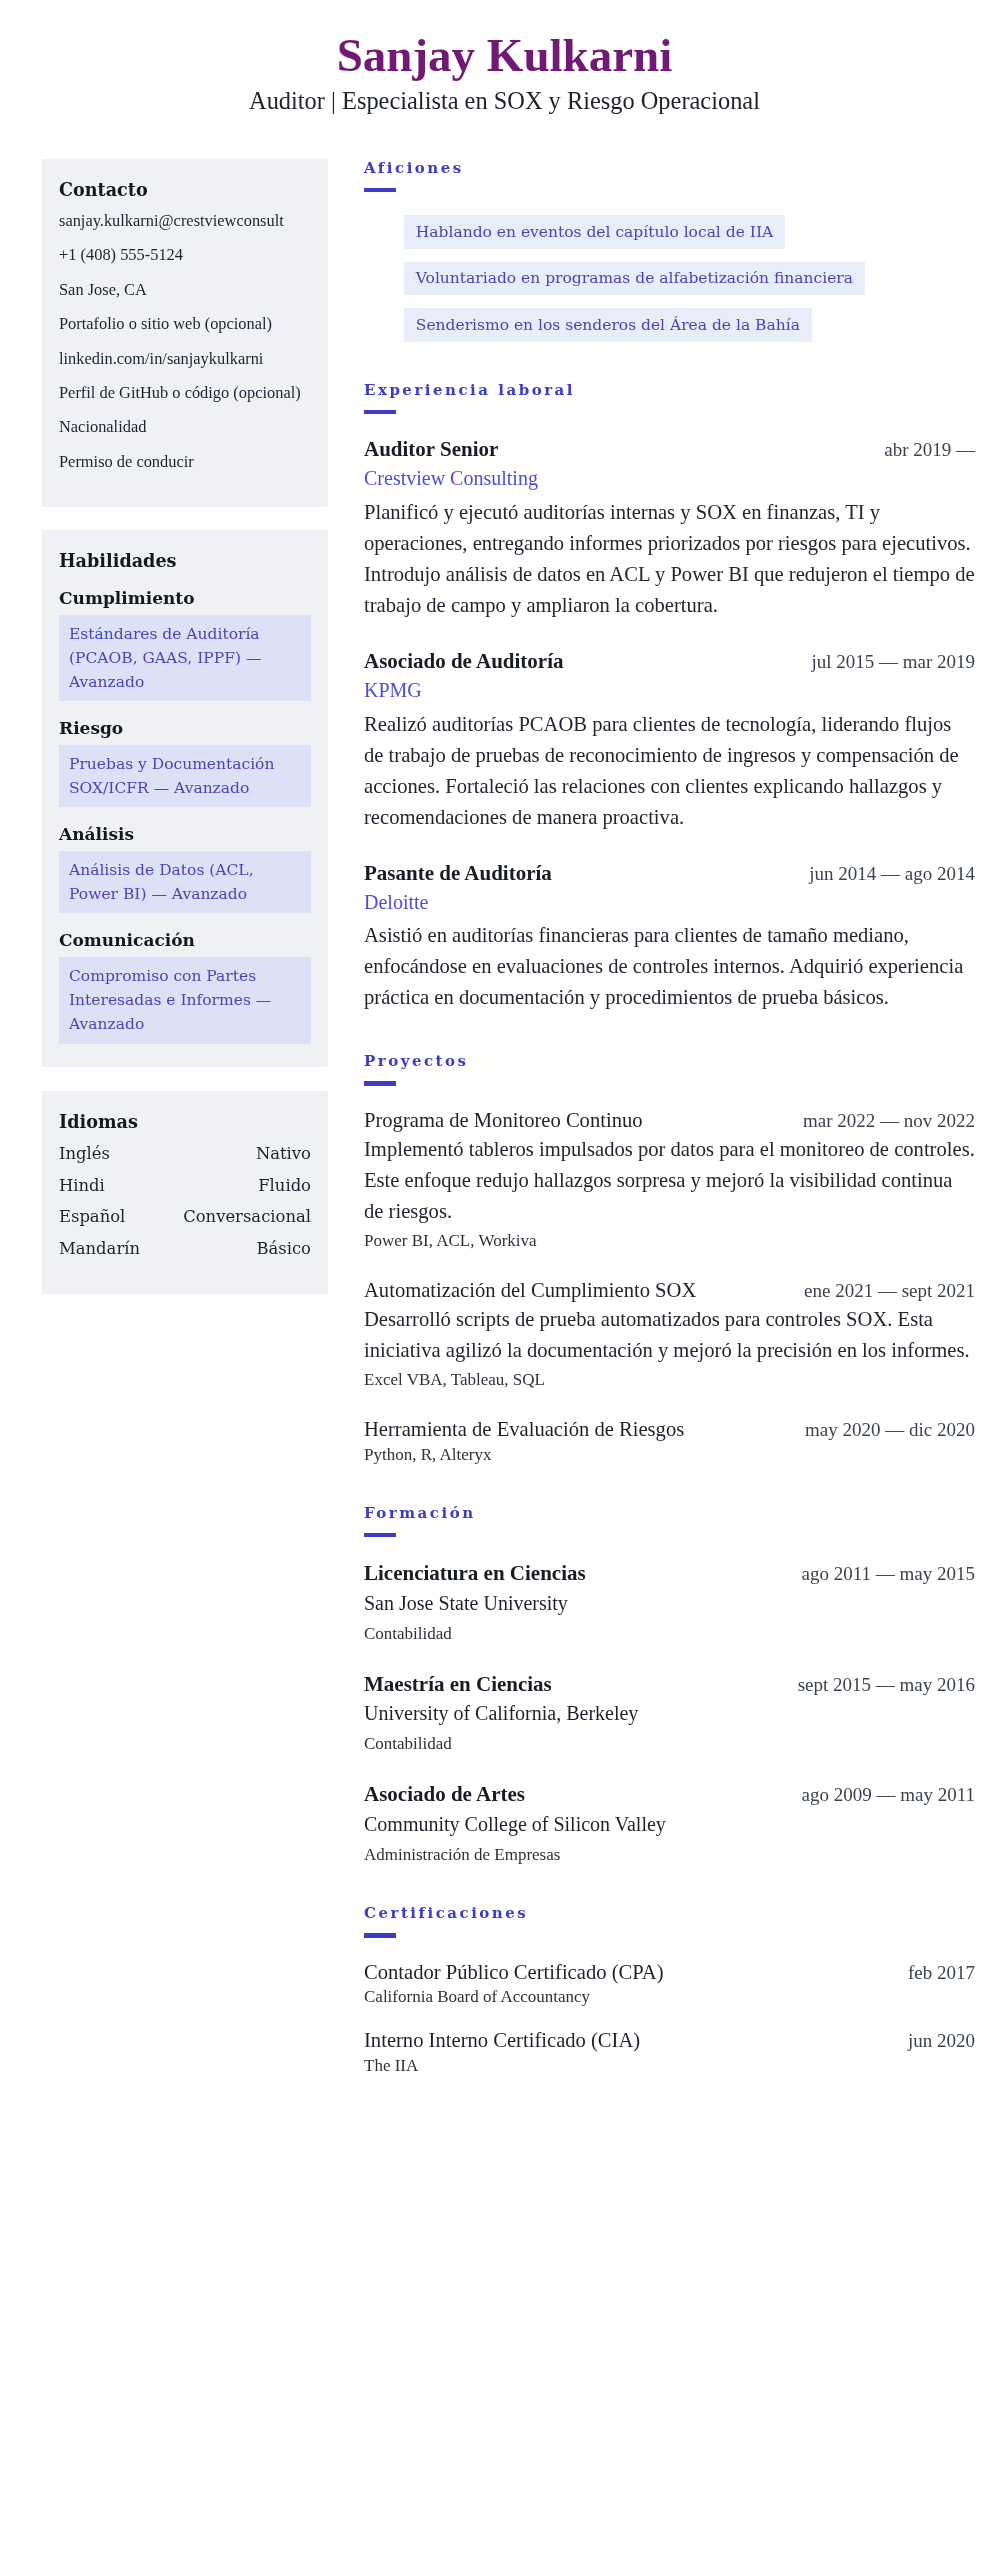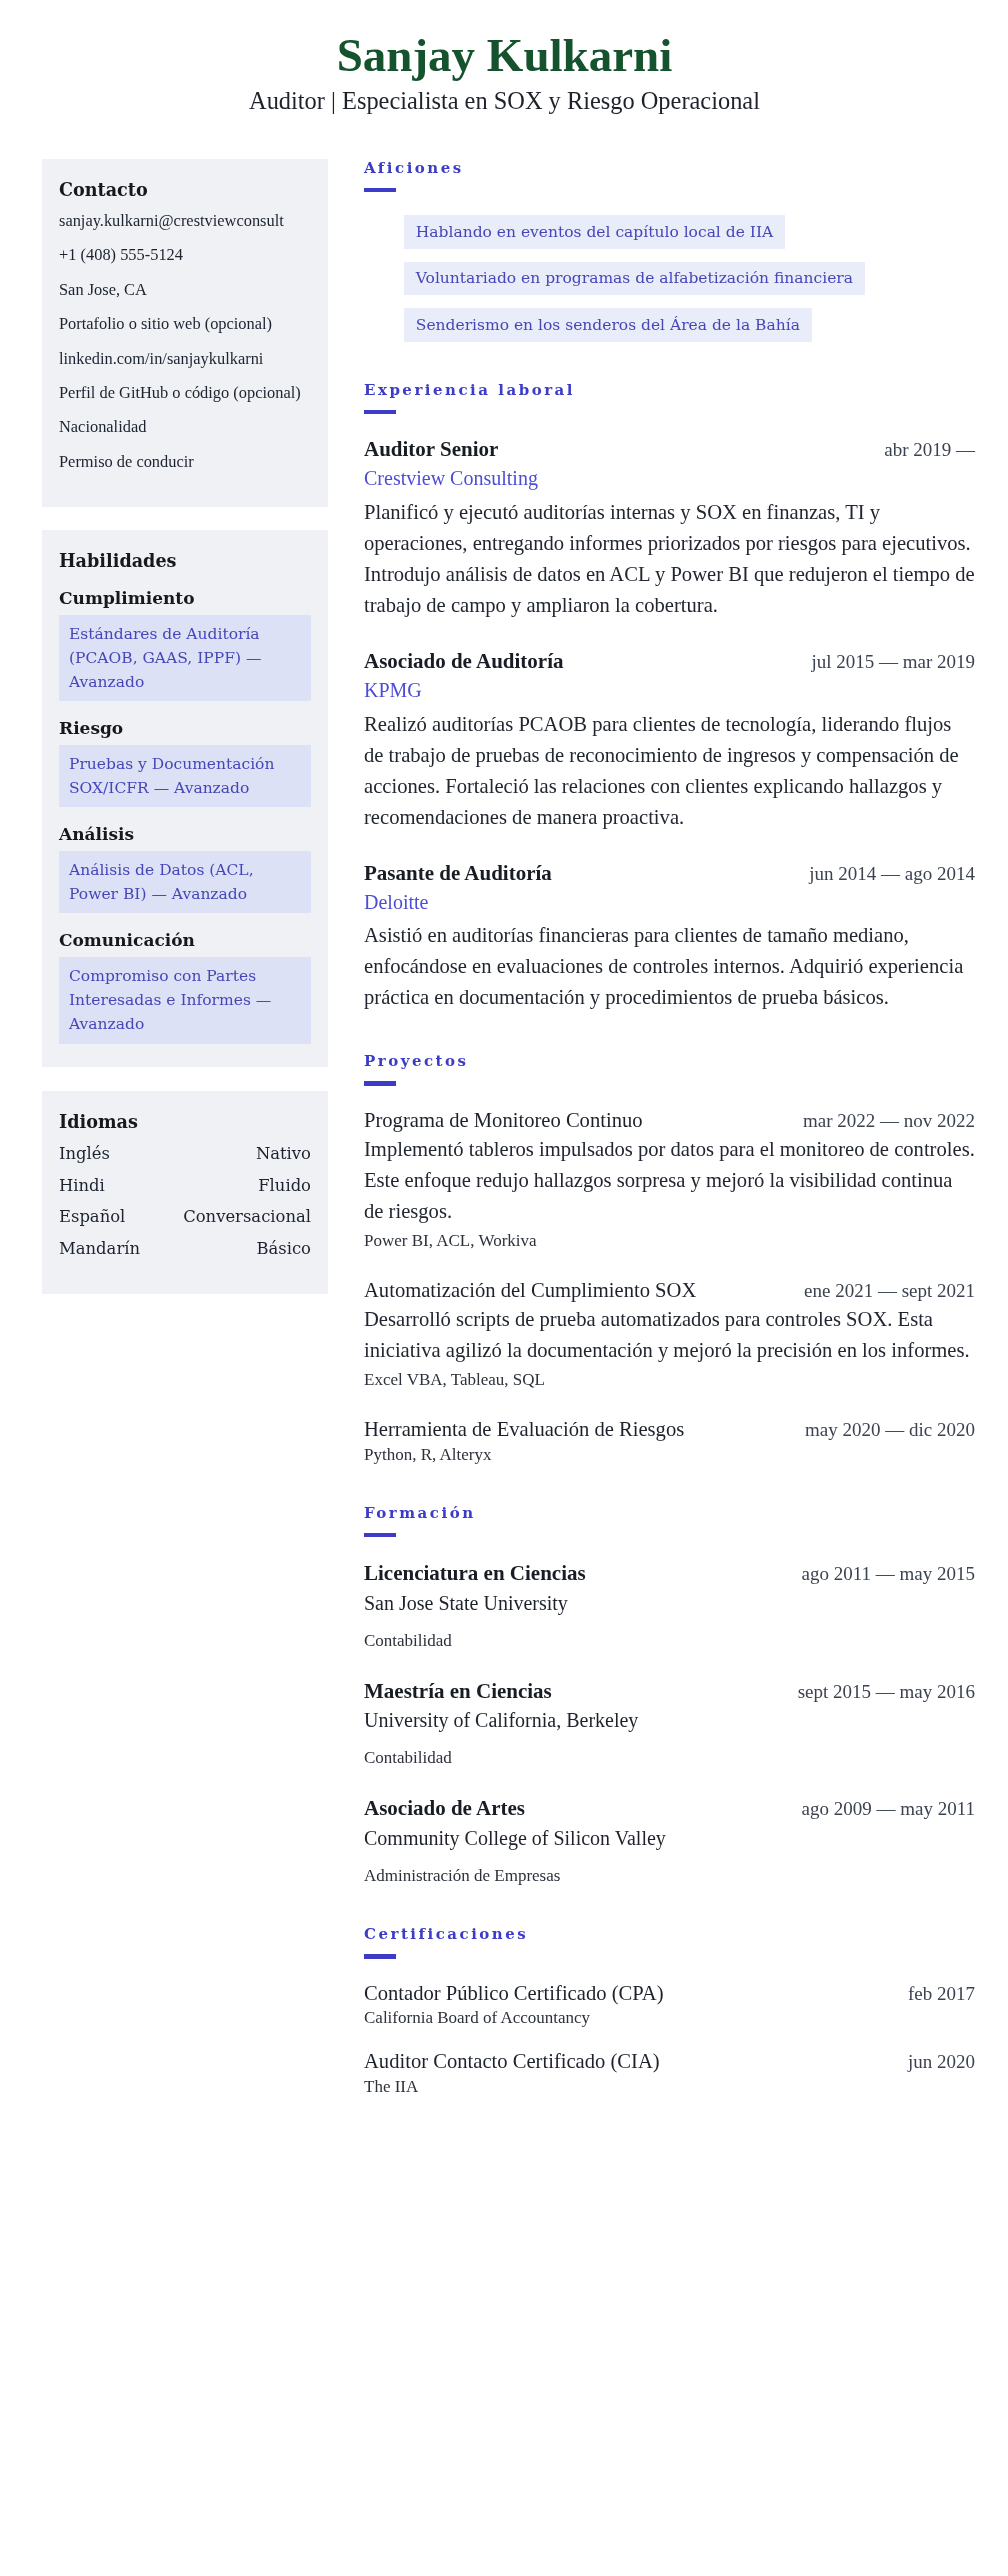--- a/index.html
+++ b/index.html
@@ -16,21 +16,21 @@
   html,body{margin:0;padding:0;}
   body{
     width:1009px;
     background:#ffffff;
     font-family:"Liberation Serif",serif;
     color:var(--ink);
   }
   
   .resume-header{text-align:center;padding-top:30px;}
   .name{
-    font-size:47px;line-height:1.1;font-weight:700;color:#14532d;
+    font-size:47px;line-height:1.1;font-weight:700;color:#701a75;
     font-family:"Liberation Serif",serif;margin:0;
   }
   .tagline{font-size:24.4px;color:#1d222b;margin-top:5px;}
 
   
   .content{
     display:grid;
     grid-template-columns:286px 611px;
     column-gap:36px;
     padding:0 34px 25px 42px;
@@ -96,21 +96,21 @@
 
   .entry{margin-bottom:28px;}
   .entry-head{display:flex;justify-content:space-between;align-items:baseline;}
   .role{font-size:21px;font-weight:700;color:#181c24;font-family:Liberation Serif, serif;}
   .role-plain{font-size:20.6px;font-weight:400;color:#1c212b;}
   .date{font-size:19px;color:var(--date);white-space:nowrap;margin-left:15px;flex-shrink:0;}
   .company{font-size:20px;color:var(--link);margin-top:5px;}
   .desc{font-size:20.6px;line-height:31px;color:var(--ink);margin-top:6.7px;}
   .stack{font-size:17px;color:#2c313b;margin-top:4.2px;}
   .school{font-size:20px;color:#1d222b;margin-top:5.9px;}
-  .field{font-size:17px;color:#2c313b;margin-top:16px;}
+  .field{font-size:17px;color:#2c313b;margin-top:9px;}
   .issuer{font-size:17px;color:#2c313b;margin-top:3.4px;}
 </style>
 </head>
 <body>
 
 <header class="resume-header">
   <h1 class="name">Sanjay Kulkarni</h1>
   <div class="tagline">Auditor | Especialista en SOX y Riesgo Operacional</div>
 </header>
 
@@ -319,21 +319,21 @@
           <div class="entry" style="margin-bottom:22px;">
             <div class="entry-head">
               <span class="role-plain">Contador Público Certificado (CPA)</span>
               <span class="date">feb 2017</span>
             </div>
             <div class="issuer">California Board of Accountancy</div>
           </div>
 
           <div class="entry" style="margin-bottom:22px;">
             <div class="entry-head">
-              <span class="role-plain">Auditor Contacto Certificado (CIA)</span>
+              <span class="role-plain">Interno Interno Certificado (CIA)</span>
               <span class="date">jun 2020</span>
             </div>
             <div class="issuer">The IIA</div>
           </div>
         </div>
     </section>
 
   </main>
 </div>
 

